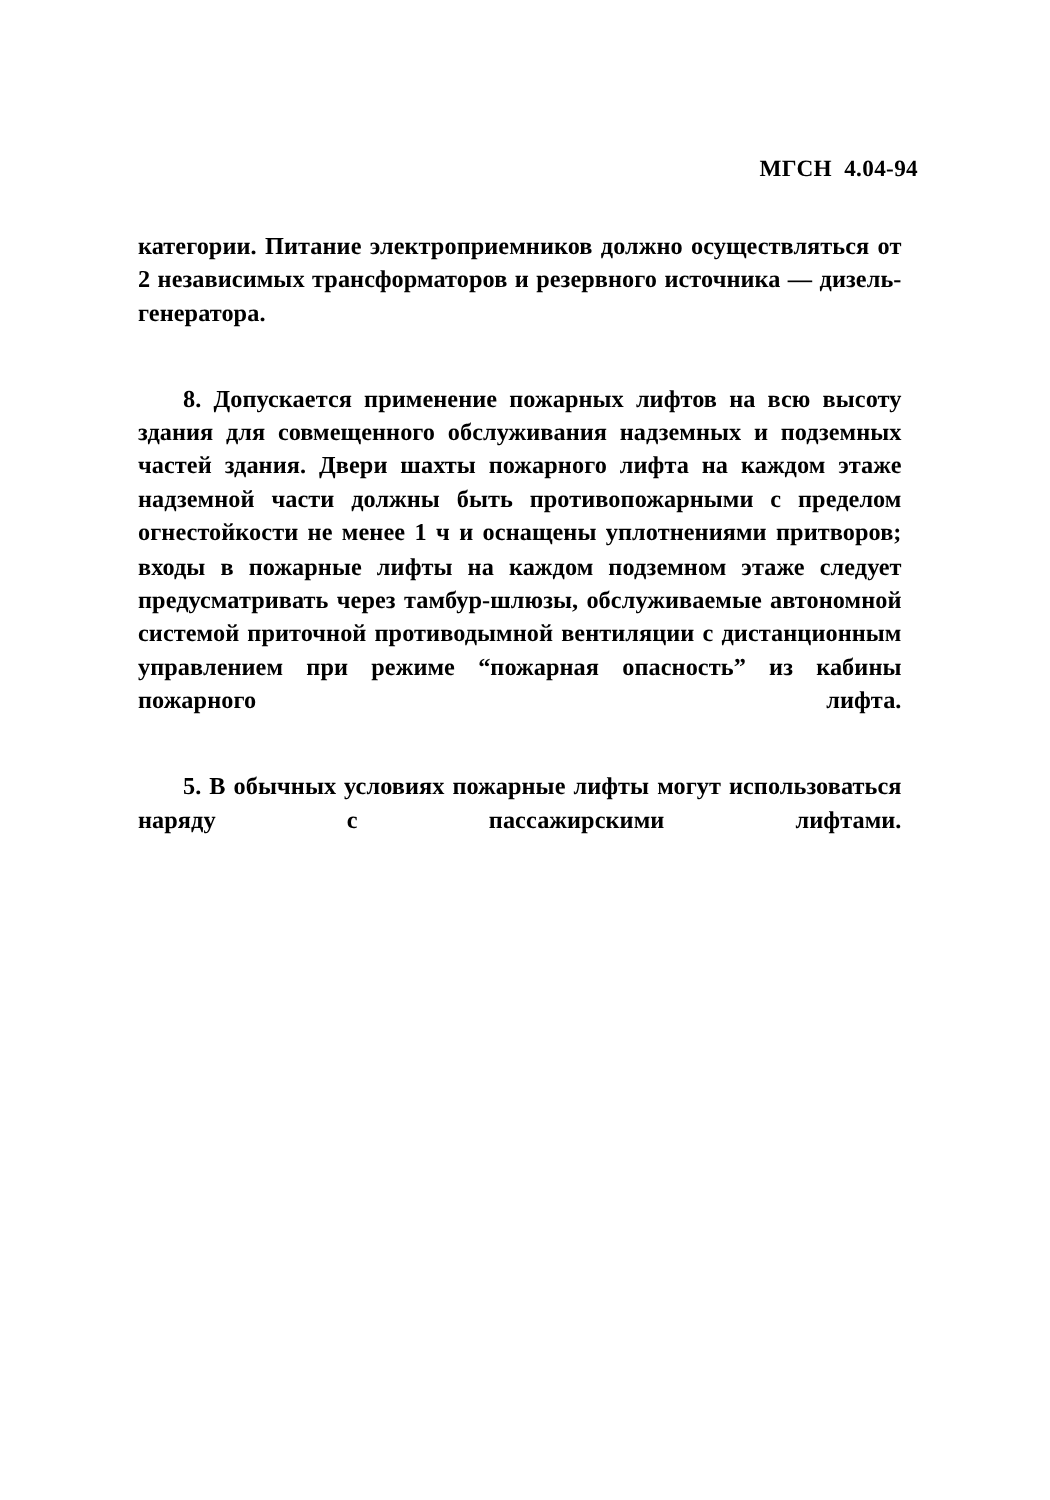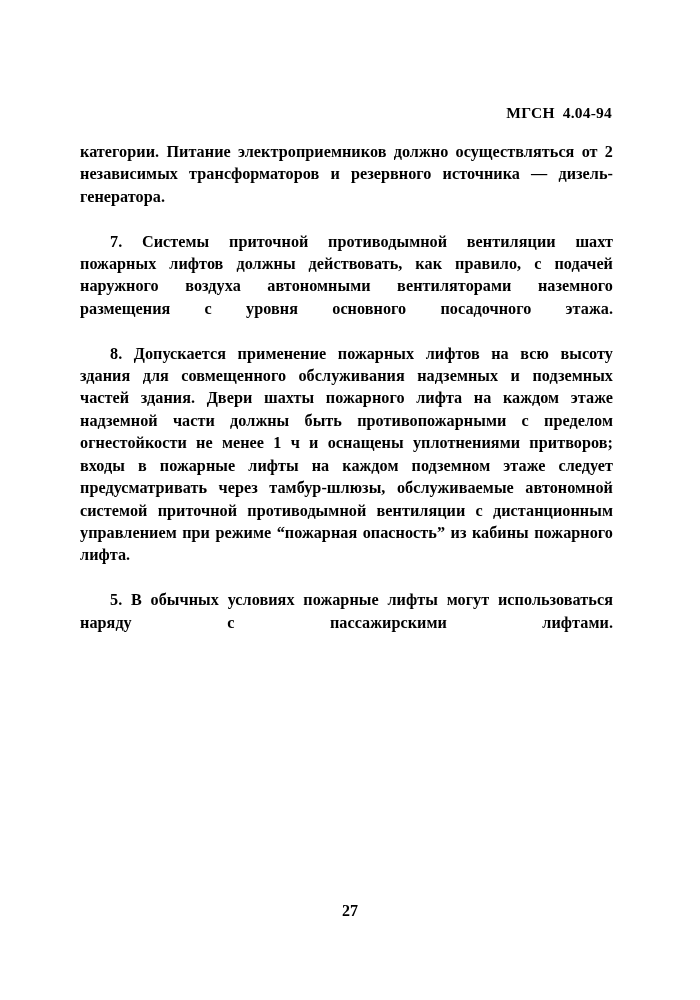--- a/index.html
+++ b/index.html
@@ -39,21 +39,21 @@
 
   
   .textblock {
     position: absolute;
     top: 141px;
     left: 80px;
     width: 533px;
   }
 
   p.para {
-    margin: 0;
+    margin: 12px;
     font-size: 16.2px;
     font-weight: bold;
     line-height: 22.4px;
     text-align: justify;
     text-justify: inter-word;
     text-indent: 0;
     hyphens: manual;
     letter-spacing: 0.05px;
     word-spacing: 0.3px;
   }
@@ -82,23 +82,21 @@
 <body>
 
 <div class="page">
 
   <div class="running-head">МГСН  4.04-94</div>
 
   <div class="textblock">
 
     <p class="para">категории. Питание электроприемников должно осуществляться от 2 независимых трансформаторов и резервного источника — дизель-генератора.</p>
 
-    <p class="para indented">7. Системы приточной противодымной вентиляции шахт пожарных лифтов должны действовать, как правило, с подачей наружного воздуха автономными вентиляторами наземного размещения с уровня основного посадочного этажа.</p>
 
     <p class="para indented">8. Допускается применение пожарных лифтов на всю высоту здания для совмещенного обслуживания надземных и подземных частей здания. Двери шахты пожарного лифта на каждом этаже надземной части должны быть противопожарными с пределом огнестойкости не менее 1 ч и оснащены уплотнениями притворов; входы в пожарные лифты на каждом подземном этаже следует предусматривать через тамбур-шлюзы, обслуживаемые автономной системой приточной противодымной вентиляции с дистанционным управлением при режиме “пожарная опасность” из кабины пожарного лифта.</p>
 
     <p class="para indented">5. В обычных условиях пожарные лифты могут использоваться наряду с пассажирскими лифтами.</p>
 
   </div>
 
-  <div class="folio">27</div>
 
 </div>
 
 </body></html>

